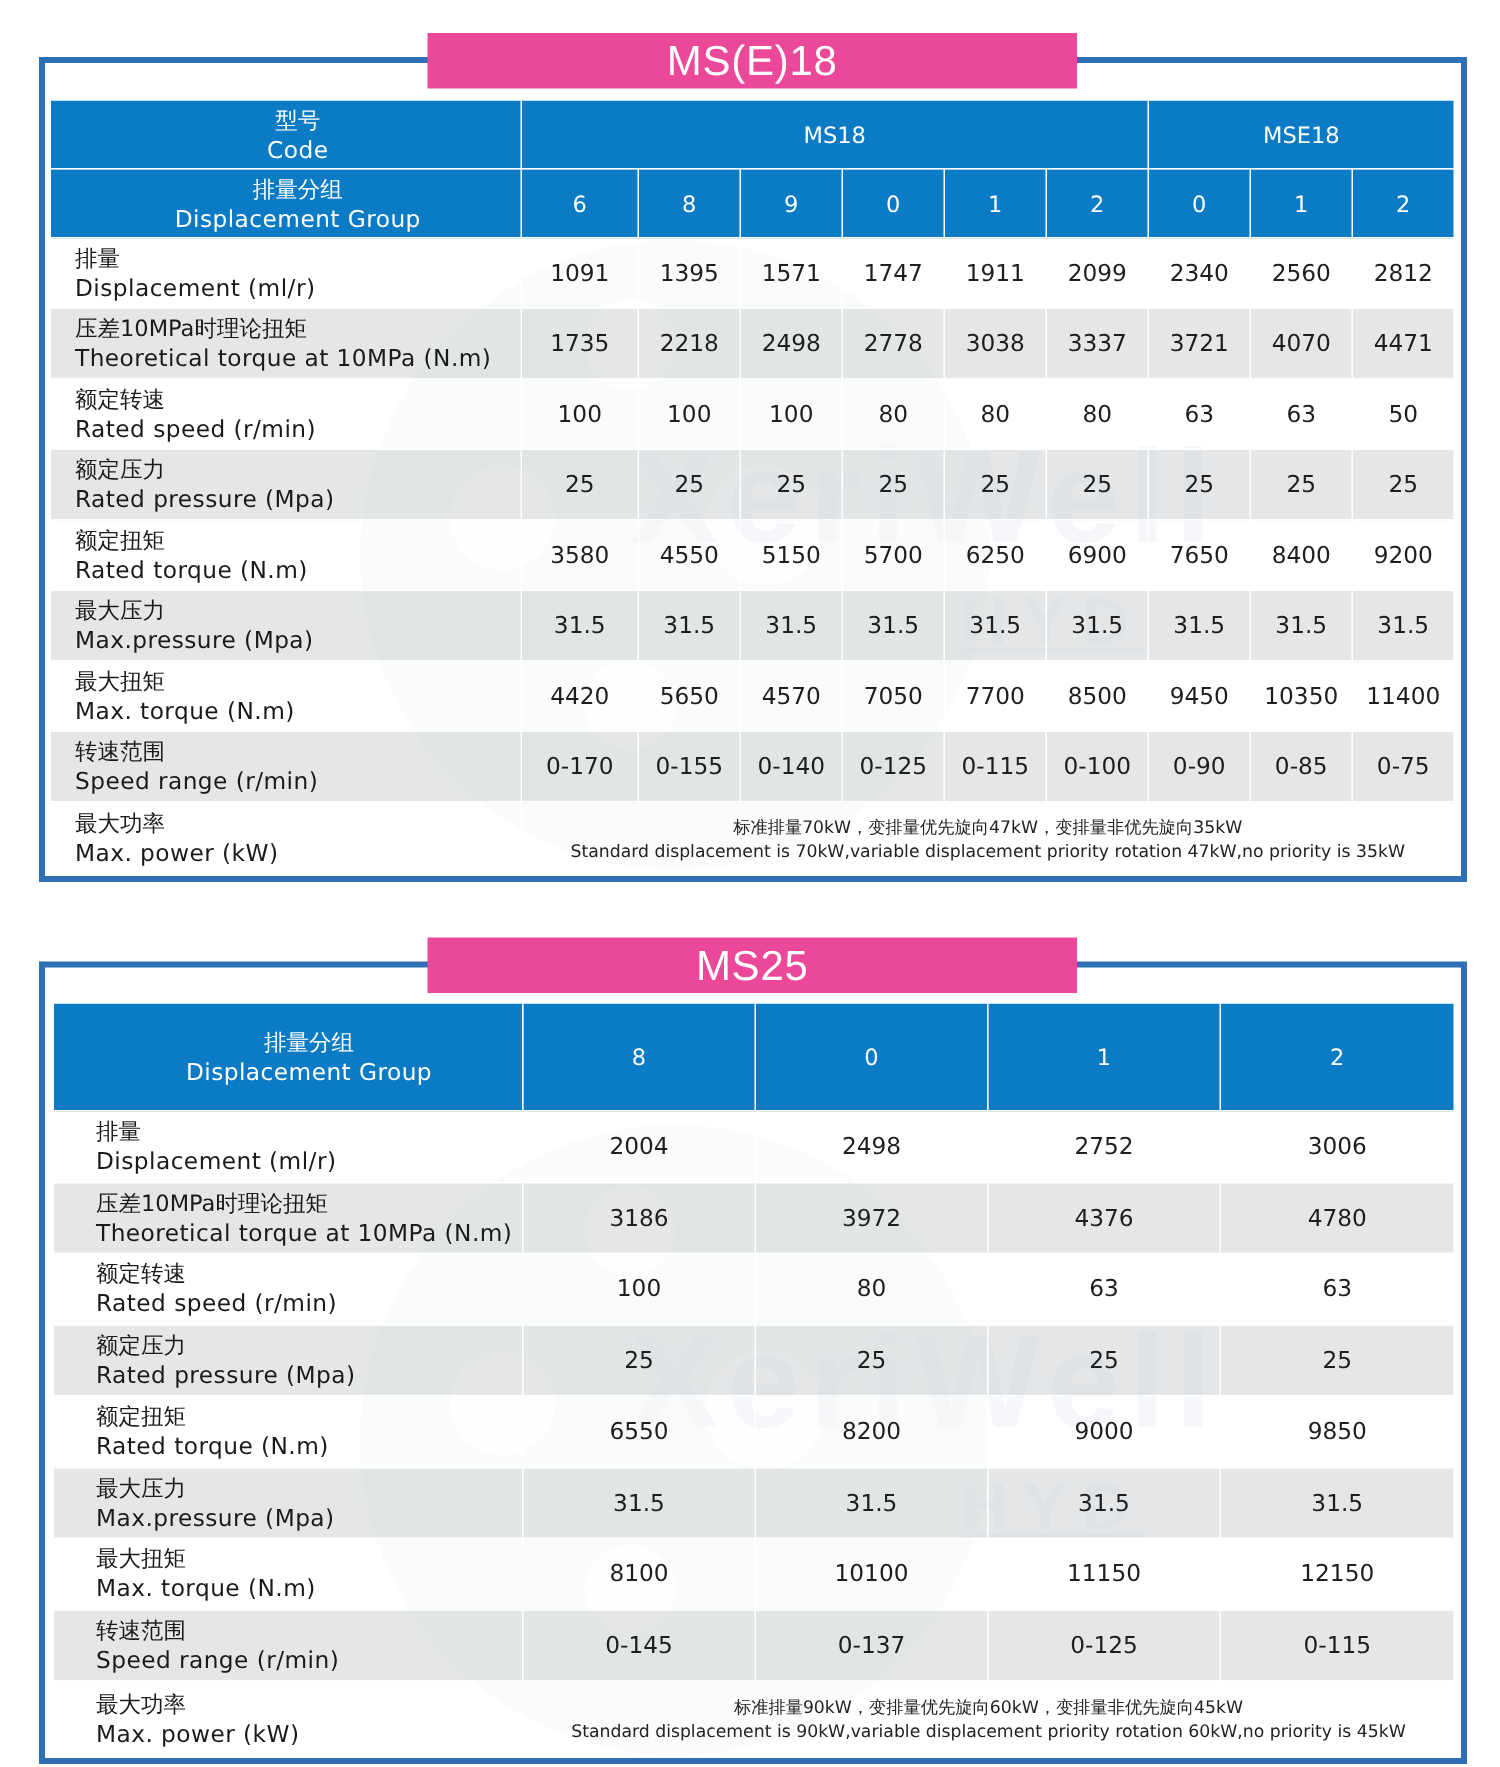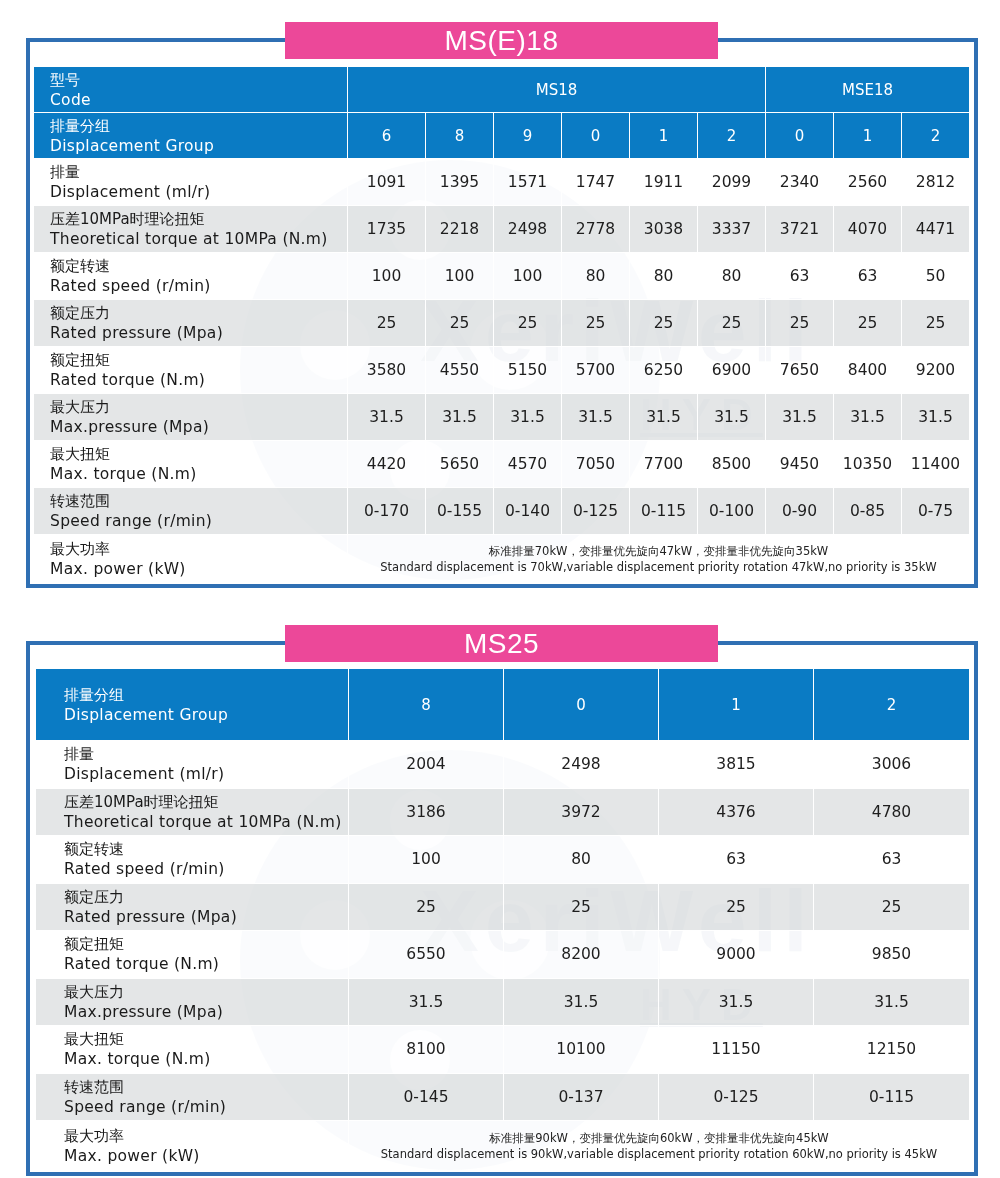--- a/index.html
+++ b/index.html
@@ -14,21 +14,21 @@
   .watermark .disc { position:absolute; left:0; top:0; width:420px; height:420px; border-radius:50%;
                      background:#eef2f7; opacity:0.65; }
   .watermark .hole { position:absolute; border-radius:50%; background:#ffffff; opacity:0.7; }
   .watermark .wm-text { position:absolute; left:180px; top:120px; font-family:"Liberation Sans", sans-serif;
                         font-weight:bold; font-size:88px; color:#e6ebf1; letter-spacing:6px; opacity:0.8; }
   .watermark .wm-sub { position:absolute; left:400px; top:230px; font-family:"Liberation Sans", sans-serif;
                        font-weight:bold; font-size:44px; color:#e6ebf1; letter-spacing:10px; opacity:0.8;text-decoration:underline; }
   table { position:absolute; border-collapse:collapse; table-layout:fixed; z-index:2; }
   th, td { padding:0; border:1px solid #ffffff; }
   thead th { background:#0a7bc4; color:#ffffff; font-weight:normal; font-size:15px; }
-  thead th.lbl { text-align:left; padding-left:16px; font-size:15.5px; line-height:20px; }
+  thead th.lbl { text-align:center; padding-left:16px; font-size:15.5px; line-height:20px; }
   thead th.num { text-align:center; }
   tbody td { font-size:15.5px; text-align:center; color:#1e1e1e; }
   tbody tr.alt td { background:rgba(222,224,226,0.82); }
   tbody tr:not(.alt) td { background:rgba(255,255,255,0.55); }
   tbody td.lbl { text-align:left; padding-left:16px; line-height:20px; font-size:15.5px; color:#1a1a1a; }
   .zh { display:block; font-size:15px; }
   .en { display:block; letter-spacing:0.3px; }
   td.note { font-size:11.5px; line-height:16px; color:#222; text-align:center; }
   td.note span { display:block; }
 </style>
@@ -257,21 +257,21 @@
       </tr>
     </thead>
     <tbody id="ms25-body">
         <tr style="height: 47.5px;">
           <td class="lbl" style="padding-left: 28px;">
             <span class="zh">排量</span>
             <span class="en">Displacement (ml/r)</span>
           </td>
           <td>2004</td>
           <td>2498</td>
-          <td>3815</td>
+          <td>2752</td>
           <td>3006</td>
         </tr>
         <tr class="alt" style="height: 47.5px;">
           <td class="lbl" style="padding-left: 28px;">
             <span class="zh">压差10MPa时理论扭矩</span>
             <span class="en">Theoretical torque at 10MPa (N.m)</span>
           </td>
           <td>3186</td>
           <td>3972</td>
           <td>4376</td>

